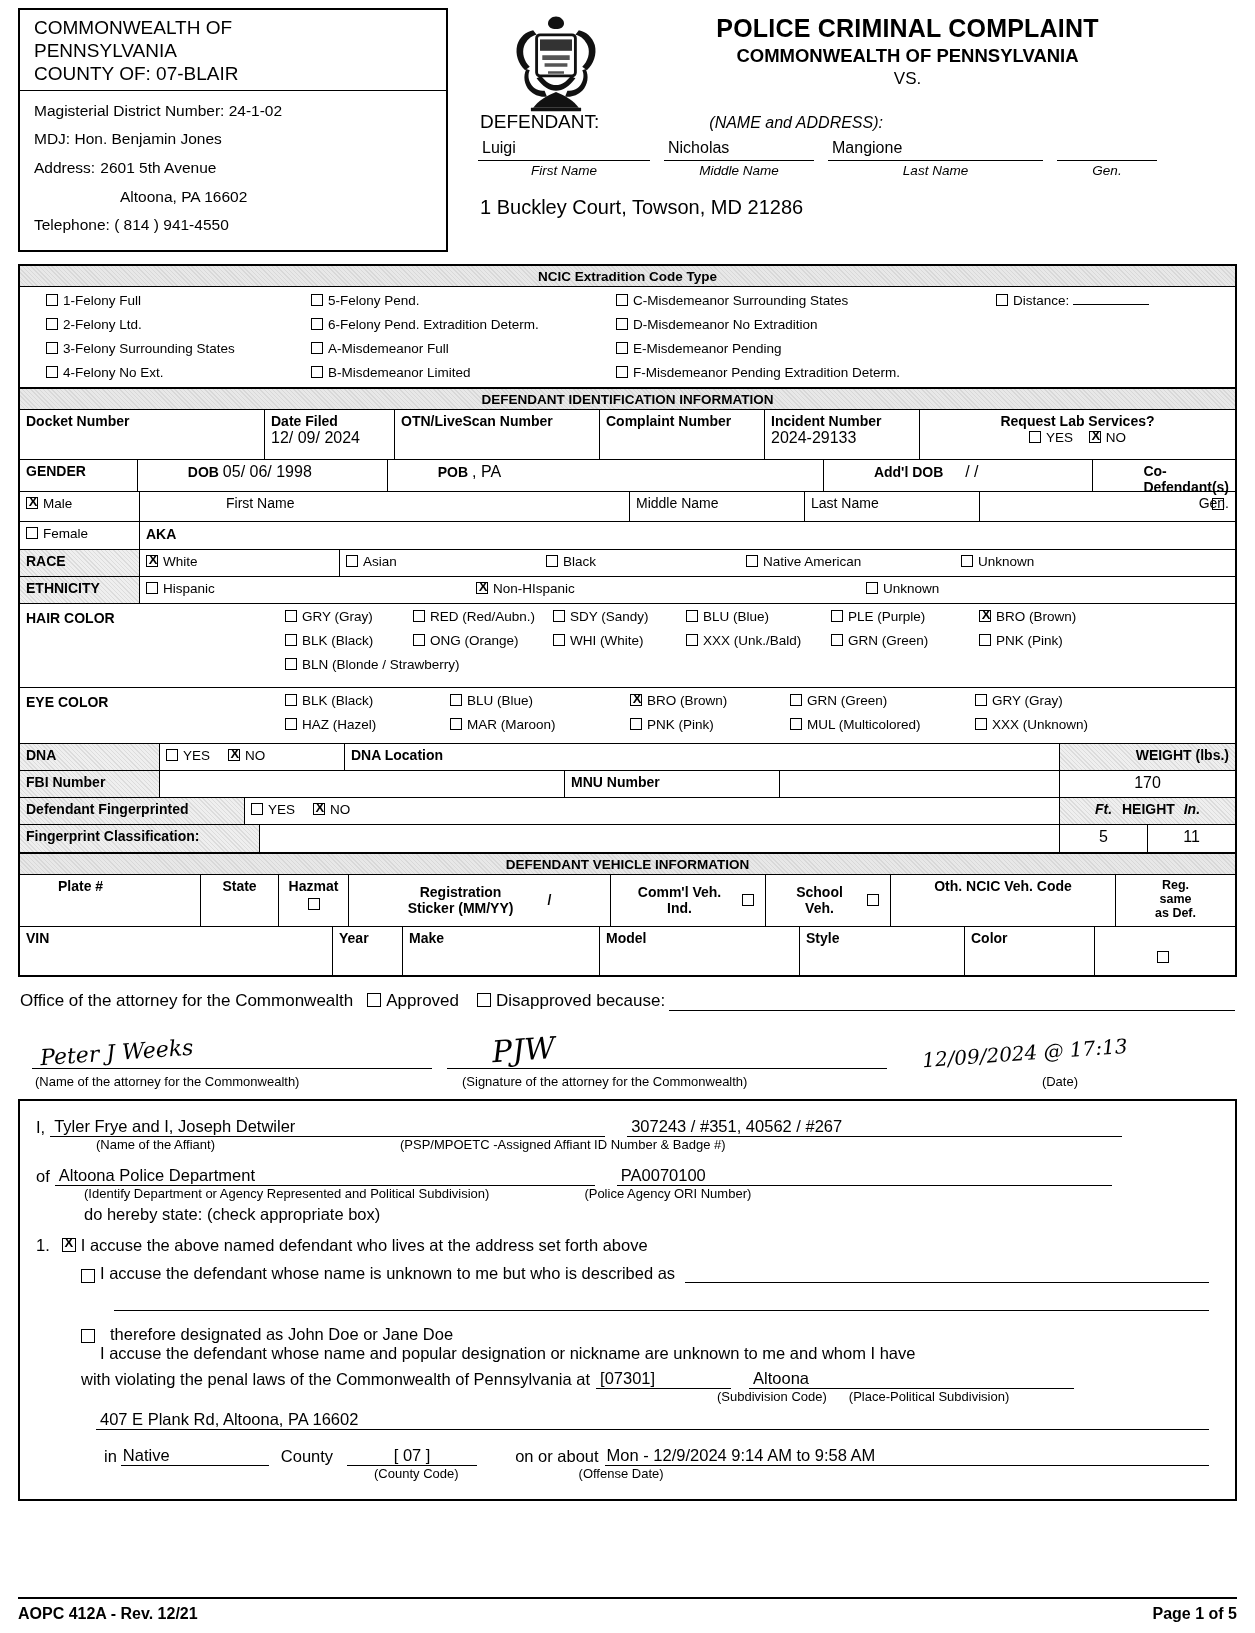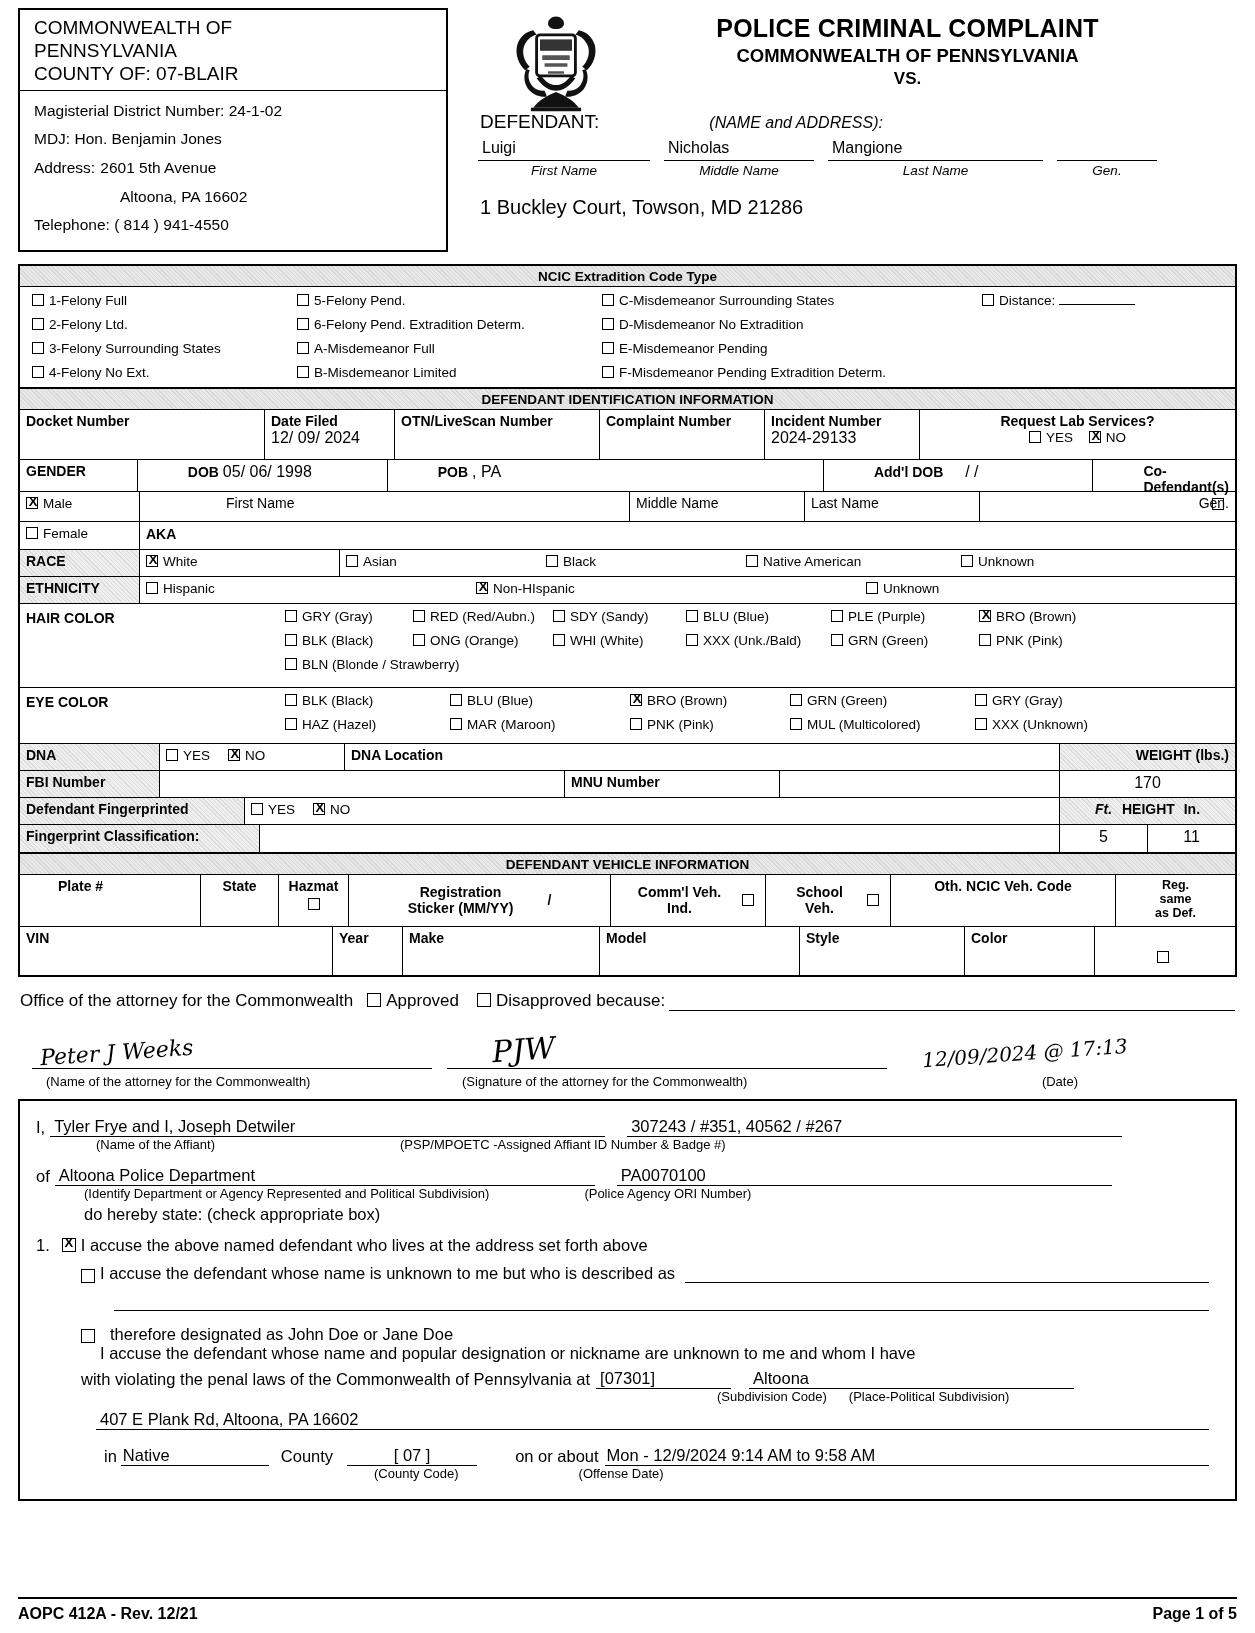--- a/index.html
+++ b/index.html
@@ -21,21 +21,21 @@
   .court-title { padding:6px 10px 4px 14px; font-size:19px; line-height:1.22; border-bottom:1.5px solid #000; }
   .court-body { padding:6px 10px 10px 14px; font-size:15.5px; line-height:1.85; }
   .ind { display:inline-block; width:62px; }
   .addr2 { padding-left:86px; display:block; }
 
   .right-head { flex:1; position:relative; padding-left:20px; }
   .crest { position:absolute; left:48px; top:4px; width:120px; height:105px; }
   .title-block { text-align:center; padding-left:110px; padding-top:6px; }
   .t1 { font-size:25px; font-weight:bold; letter-spacing:.2px; }
   .t2 { font-size:18.5px; font-weight:bold; margin-top:2px; }
-  .t3 { font-size:17px; font-weight:bold; margin-top:2px; }
+  .t3 { font-size:17px; font-weight:normal; margin-top:2px; }
 
   .def-row { margin-top:22px; display:flex; align-items:baseline; }
   .def-label { font-size:19px; padding-left:12px; }
   .nameaddr { font-style:italic; font-size:16px; margin-left:110px; }
 
   .names { display:flex; margin-top:6px; padding-left:10px; }
   .nm { margin-right:14px; }
   .nm .val { font-size:16px; padding:0 4px 1px 4px; border-bottom:1.5px solid #000; height:22px; }
   .nm .cap { font-style:italic; font-size:13.5px; text-align:center; padding-top:2px; }
   .nm.w1 .val { width:172px; }
@@ -55,21 +55,21 @@
   .cell:last-child { border-right:none; }
   .shade { background-image:repeating-linear-gradient(45deg,#dcdcdc 0 1px,transparent 1px 3px); background-color:#efefef; }
 
   .cb { display:inline-block; width:12px; height:12px; border:1.5px solid #000; position:relative;
         vertical-align:-1px; margin-right:5px; background:#fff; }
   .cb.on::after { content:"X"; position:absolute; left:0; top:-4px; width:12px; text-align:center;
                   font-size:13px; font-weight:bold; line-height:15px; }
   .opt { font-size:13.5px; white-space:nowrap; }
 
   
-  .ncic { padding:6px 8px 7px 12px; }
+  .ncic { padding:6px 8px 7px 26px; }
   .ncic-grid { display:grid; grid-template-columns:265px 305px 380px auto; row-gap:9px; }
 
   
   .hdr { font-weight:bold; font-size:14px; }
   .val-hand { font-size:16px; }
 
   
   .attorney { margin:14px 20px 0 20px; font-size:17px; display:flex; align-items:flex-end; }
   .attorney .ul { border-bottom:1.5px solid #000; flex:1; height:20px; margin-left:4px; }
 
@@ -392,21 +392,21 @@
       <div class="cell shade" style="width:225px;">
         <span class="hdr">Defendant Fingerprinted</span>
       </div>
       <div class="cell" style="flex:1;">
         <span class="opt"><span class="cb"></span><span>YES</span></span>
         <span class="opt" style="margin-left:14px;"><span class="cb on"></span><span>NO</span></span>
       </div>
       <div class="cell shade" style="width:175px;text-align:center;">
         <span class="hdr" style="font-style:italic;">Ft.</span>
         <span class="hdr" style="margin-left:6px;">HEIGHT</span>
-        <span class="hdr" style="margin-left:5px;">In.</span>
+        <span class="hdr" style="font-style:italic;margin-left:5px;">In.</span>
       </div>
     </div>
 
     <div class="row" style="height:27px;">
       <div class="cell shade" style="width:240px;">
         <span class="hdr">Fingerprint Classification:</span>
       </div>
       <div class="cell" style="flex:1;">
         <span></span>
       </div>
@@ -493,21 +493,21 @@
     <span>Office of the attorney for the Commonwealth</span>
     <span class="opt" style="font-size:17px;margin-left:14px;"><span class="cb" style="width:14px;height:14px;"></span><span>Approved</span></span>
     <span class="opt" style="font-size:17px;margin-left:18px;"><span class="cb" style="width:14px;height:14px;"></span><span>Disapproved because:</span></span>
     <span class="ul"></span>
   </div>
 
 
   <div class="sigarea">
     <div class="hand" style="left:18px;bottom:26px;">Peter J Weeks</div>
     <div class="sigline" style="left:10px;width:400px;"></div>
-    <div class="sigcap" style="left:24px;">(Name of the attorney for the Commonwealth)</div>
+    <div class="sigcap" style="left:13px;">(Name of the attorney for the Commonwealth)</div>
 
     <div class="hand" style="left:470px;bottom:24px;font-size:30px;">PJW</div>
     <div class="sigline" style="left:425px;width:440px;"></div>
     <div class="sigcap" style="left:440px;">(Signature of the attorney for the Commonwealth)</div>
 
     <div class="hand" style="right:105px;bottom:26px;font-size:20px;">12/09/2024 @ 17:13</div>
     <div class="sigcap" style="right:155px;">(Date)</div>
   </div>
 
   <div class="affbox">

